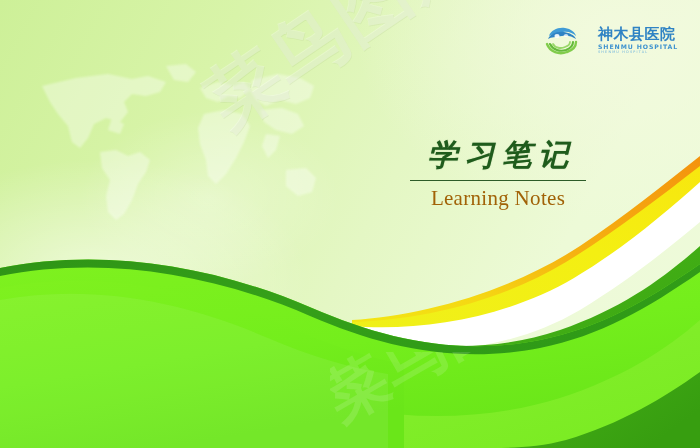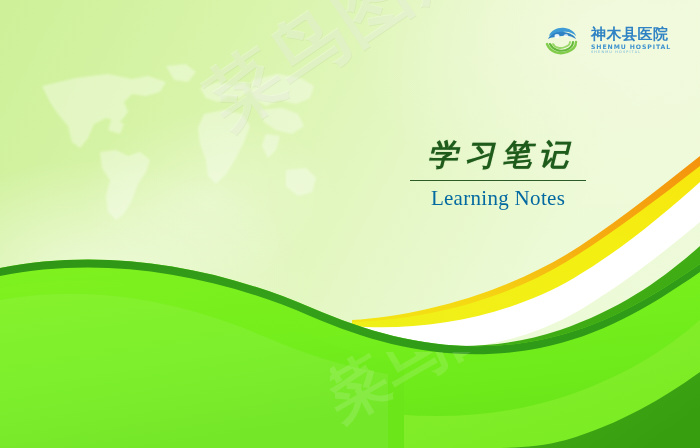--- a/index.html
+++ b/index.html
@@ -99,31 +99,31 @@
     text-shadow:0 0 1px rgba(31,92,28,0.45);
   }
   .title-rule {
     height:1px;
     background:#2d5c28;
     margin:6px 2px 5px 2px;
   }
   .title-en {
     font-family:"Liberation Serif", serif;
     font-size:21px;
-    color:#0369a1;
+    color:#a16207;
     letter-spacing:0.3px;
     white-space:nowrap;
   }
   
   .logo {
     position:absolute;
     left:545px; top:25px;
     display:flex;
     align-items:center;
-    gap:13px;
+    gap:20px;
   }
   .logo-mark { width:33px; height:31px; flex:none; }
   .logo-text { line-height:1; padding-top:1px; }
   .logo-cn {
     font-family:"DejaVu Sans", sans-serif;
     font-size:15px;
     font-weight:700;
     color:#2f83c4;
     letter-spacing:0.5px;
     white-space:nowrap;

